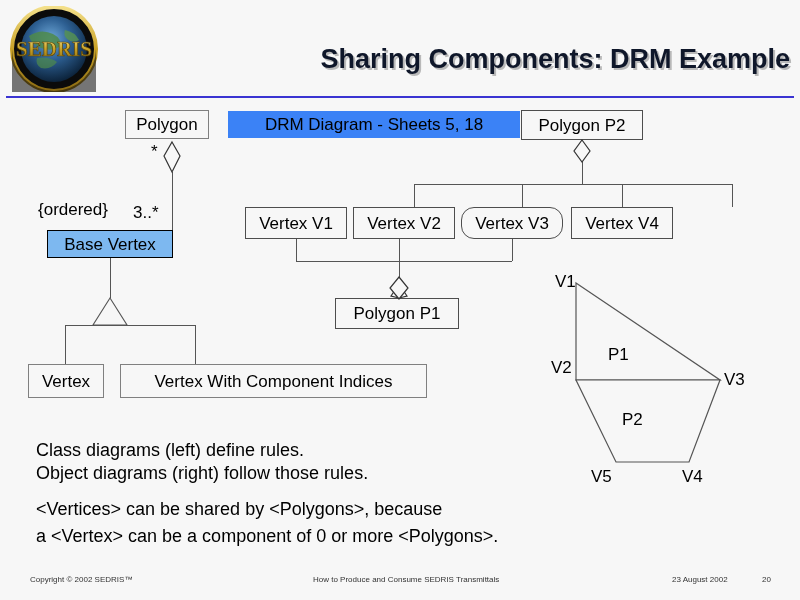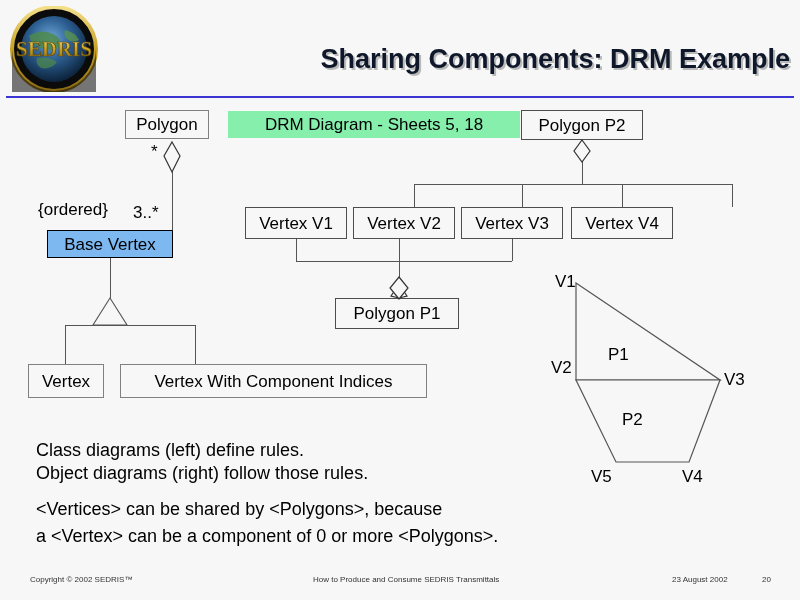--- a/index.html
+++ b/index.html
@@ -64,21 +64,21 @@
   .node.dark {
     border: 1px solid #4d4d4d;
   }
   .node.hl {
     background: #7db8f0;
     border: 1px solid #000000;
   }
   .banner {
     position: absolute;
     box-sizing: border-box;
-    background: #86efac;
+    background: #3b82f6;
     color: #000;
     font-size: 17px;
     display: flex;
     align-items: center;
     justify-content: center;
     white-space: nowrap;
   }
   .hline {
     position: absolute;
     height: 1px;
@@ -187,21 +187,21 @@
   <div class="node dark" style="left:521px; top:110px; width:122px; height:30px;">
     <span>Polygon P2</span>
   </div>
 
   <div class="node dark" style="left:245px; top:207px; width:102px; height:32px;">
     <span>Vertex V1</span>
   </div>
   <div class="node dark" style="left:353px; top:207px; width:102px; height:32px;">
     <span>Vertex V2</span>
   </div>
-  <div class="node dark" style="left:461px; top:207px; width:102px; height:32px;">
+  <div class="node dark" style="left:461px; top:207px; width:102px; height:32px;border-radius:13px;">
     <span>Vertex V3</span>
   </div>
   <div class="node dark" style="left:571px; top:207px; width:102px; height:32px;">
     <span>Vertex V4</span>
   </div>
 
   <div class="node dark" style="left:335px; top:298px; width:124px; height:31px;text-align:right;">
     <span>Polygon P1</span>
   </div>
 

